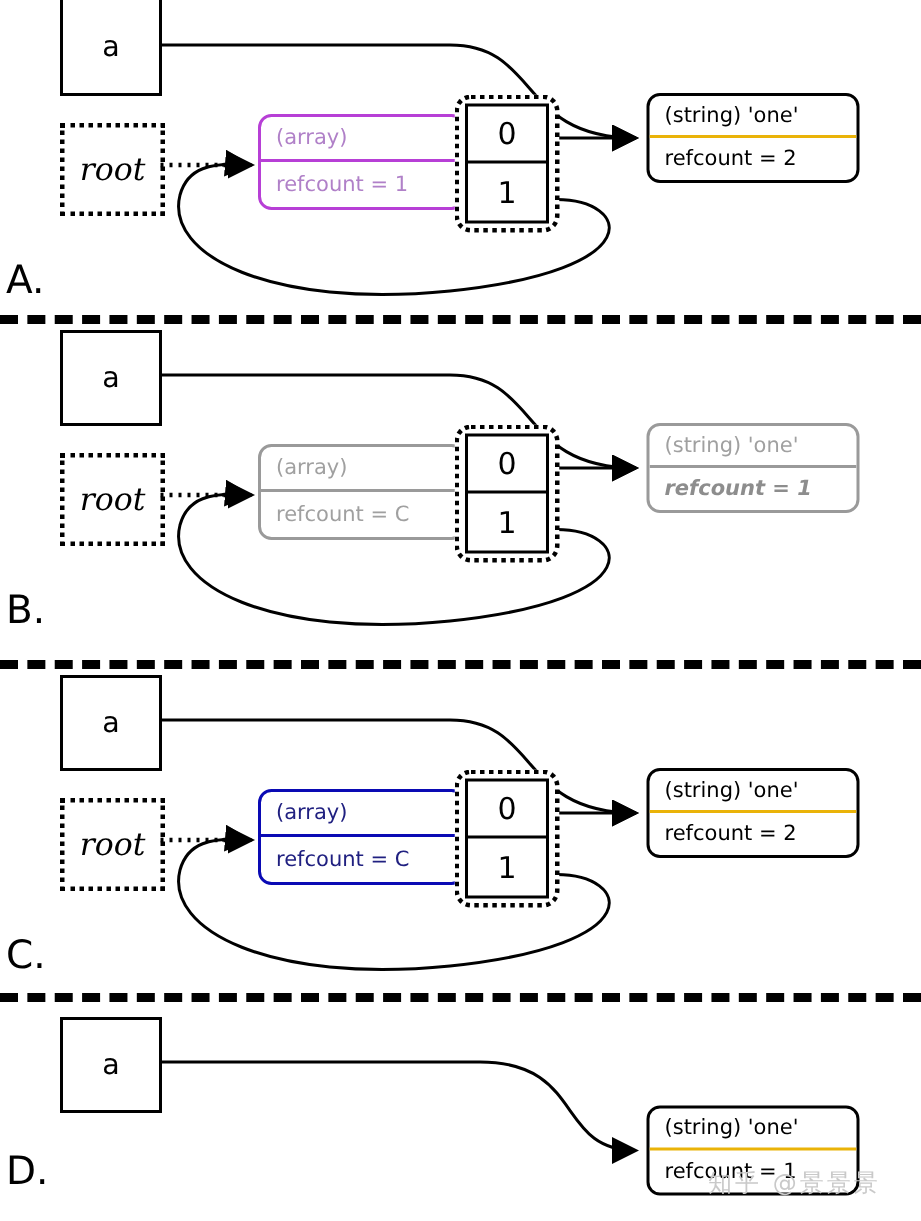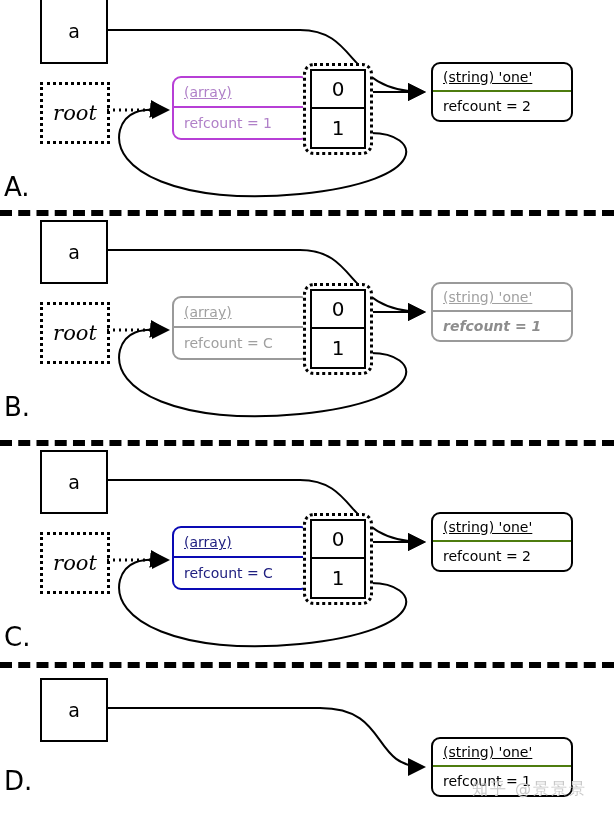--- a/index.html
+++ b/index.html
@@ -31,21 +31,21 @@
   }
   
   .rec{
     position:absolute;border:2px solid #000;border-radius:9px;
     background:#fff;overflow:hidden;box-sizing:border-box;
   }
   .rec .r1,.rec .r2{
     display:flex;align-items:center;padding-left:10px;
     font-size:14px;box-sizing:border-box;height:50%;
   }
-  .rec .r1{border-bottom:2px solid #4d7c0f;text-decoration:underline;}
+  .rec .r1{border-bottom:2px solid #eab308;}
   .rec.purple{border-color:#b73fd6;}
   .rec.purple .r1{border-bottom-color:#b73fd6;}
   .rec.purple .r1,.rec.purple .r2{color:#b080c8;}
   .rec.blue{border-color:#0a0ab4;}
   .rec.blue .r1{border-bottom-color:#0a0ab4;}
   .rec.blue .r1,.rec.blue .r2{color:#202080;}
   .rec.gray{border-color:#9a9a9a;}
   .rec.gray .r1{border-bottom-color:#9a9a9a;}
   .rec.gray .r1,.rec.gray .r2{color:#a0a0a0;}
   .rec.gray .r2.ital{font-style:italic;font-weight:bold;color:#8d8d8d;}

